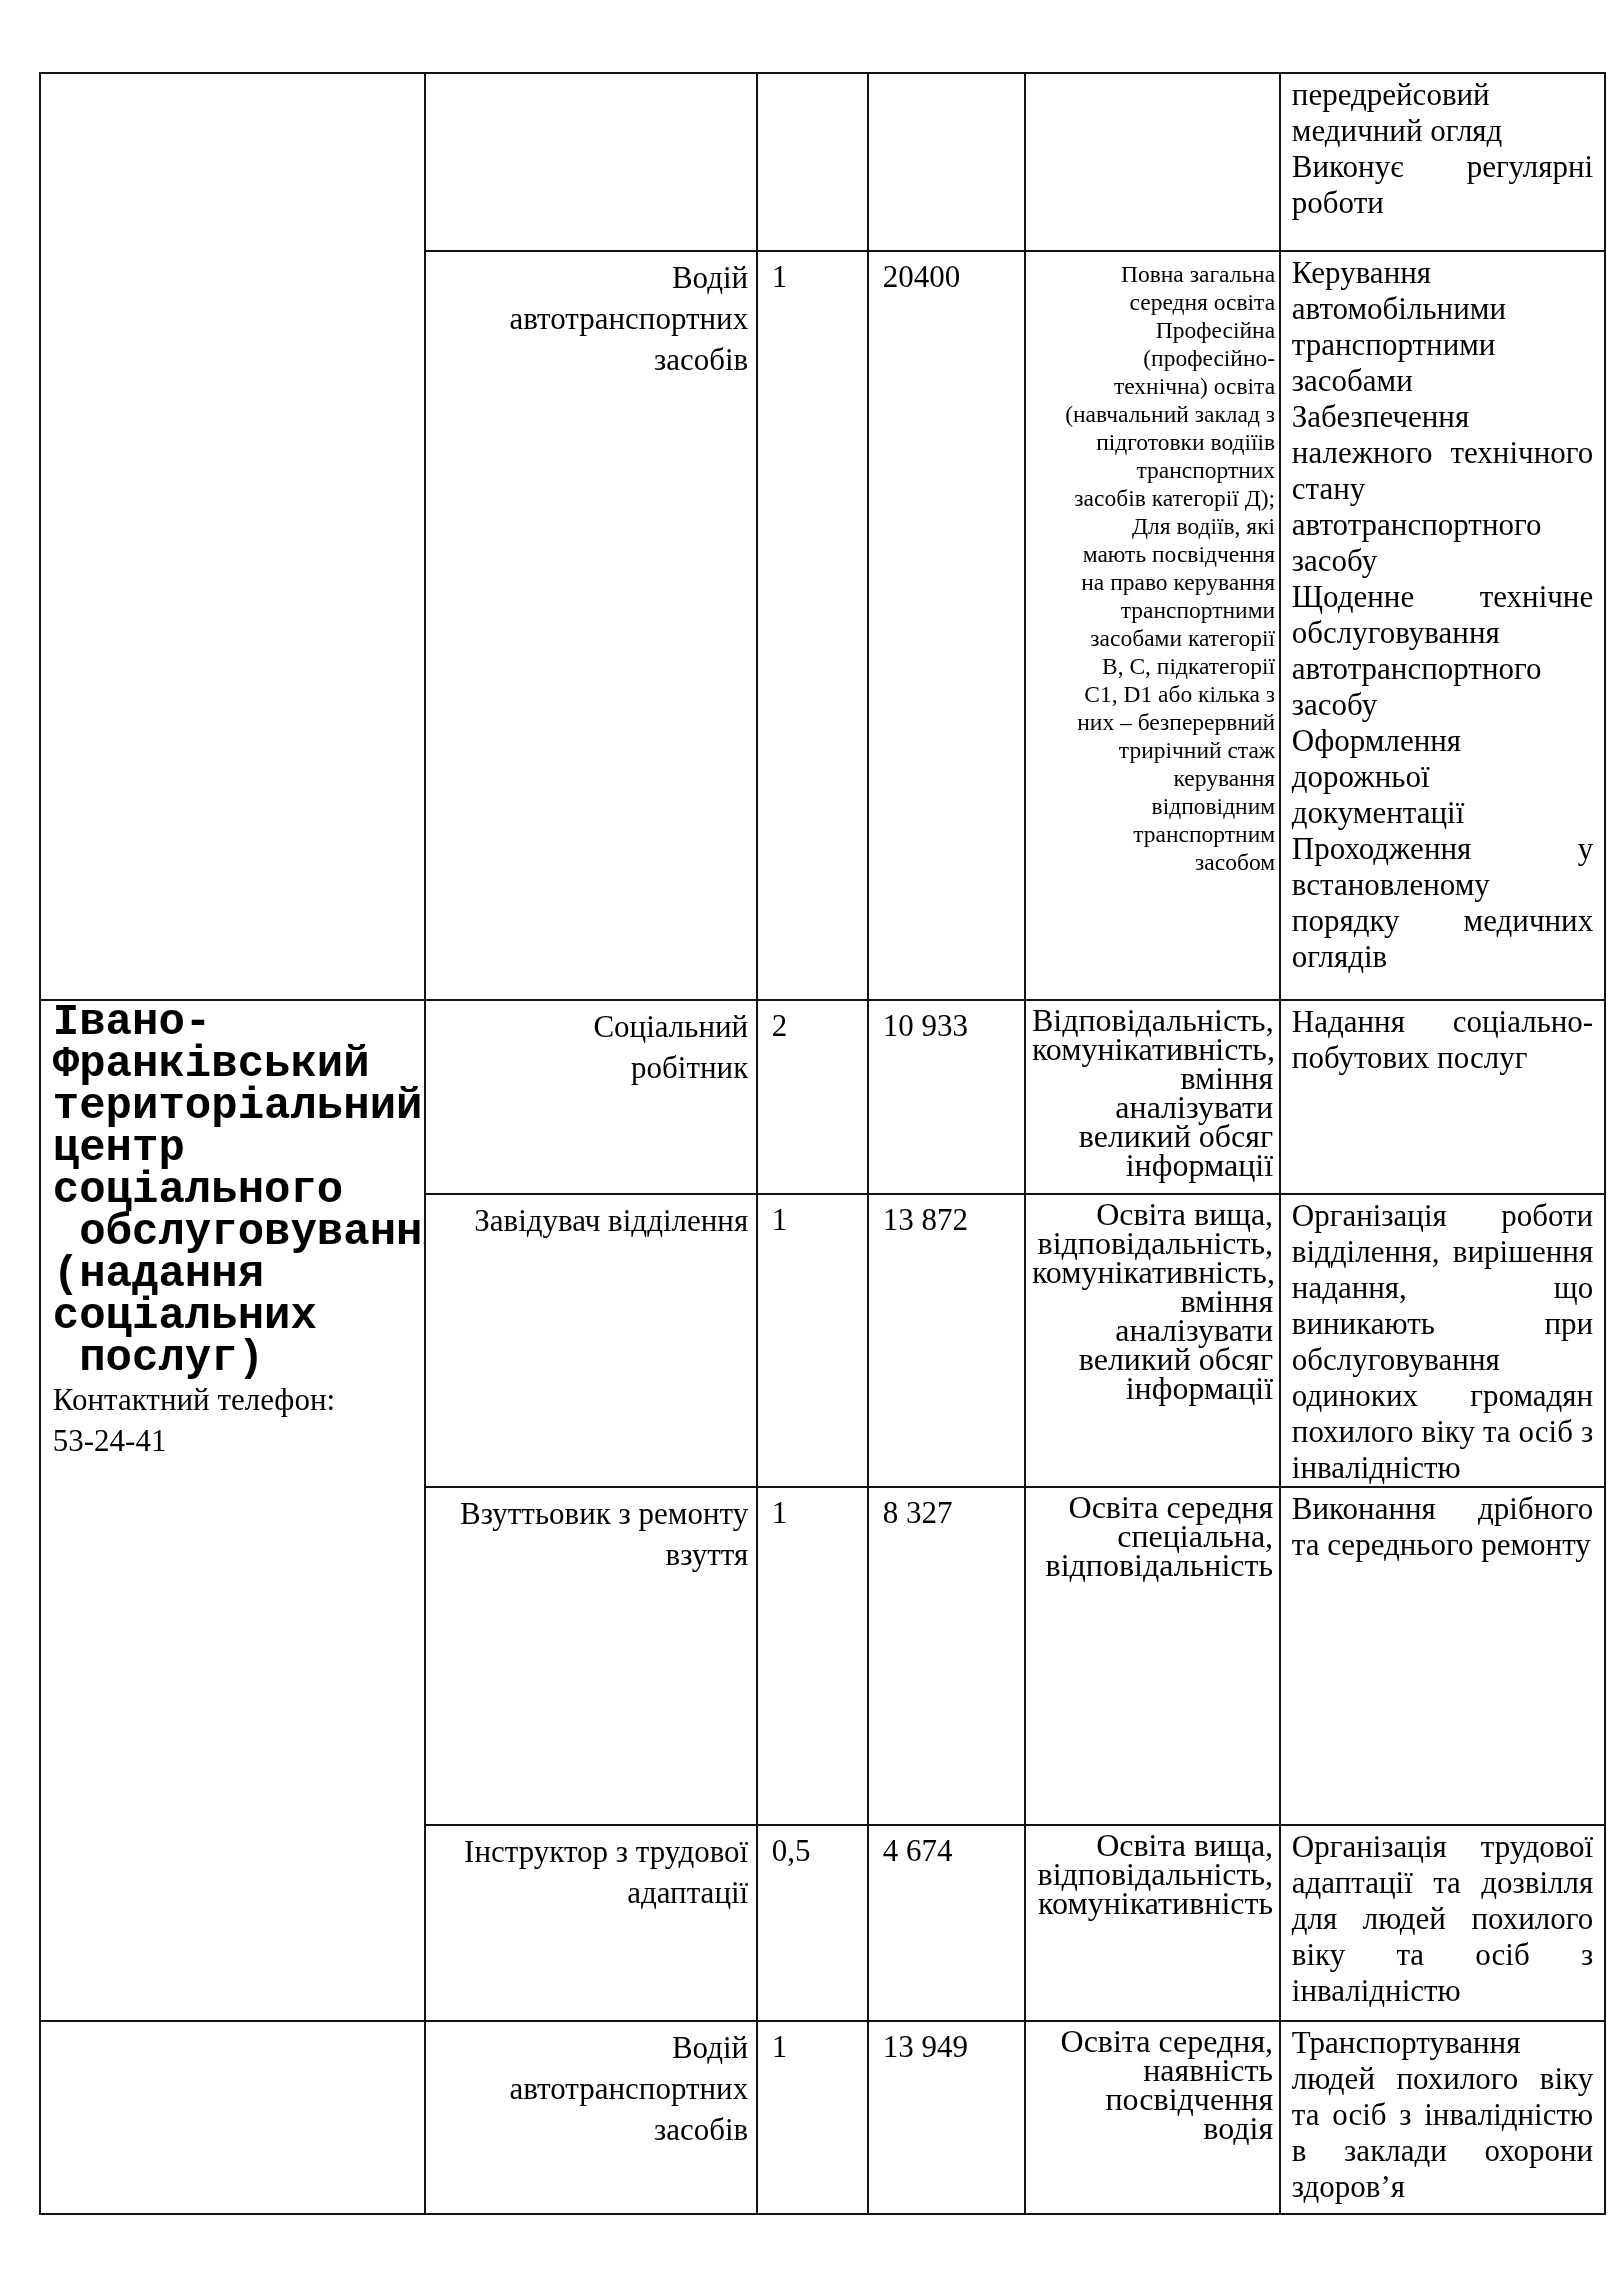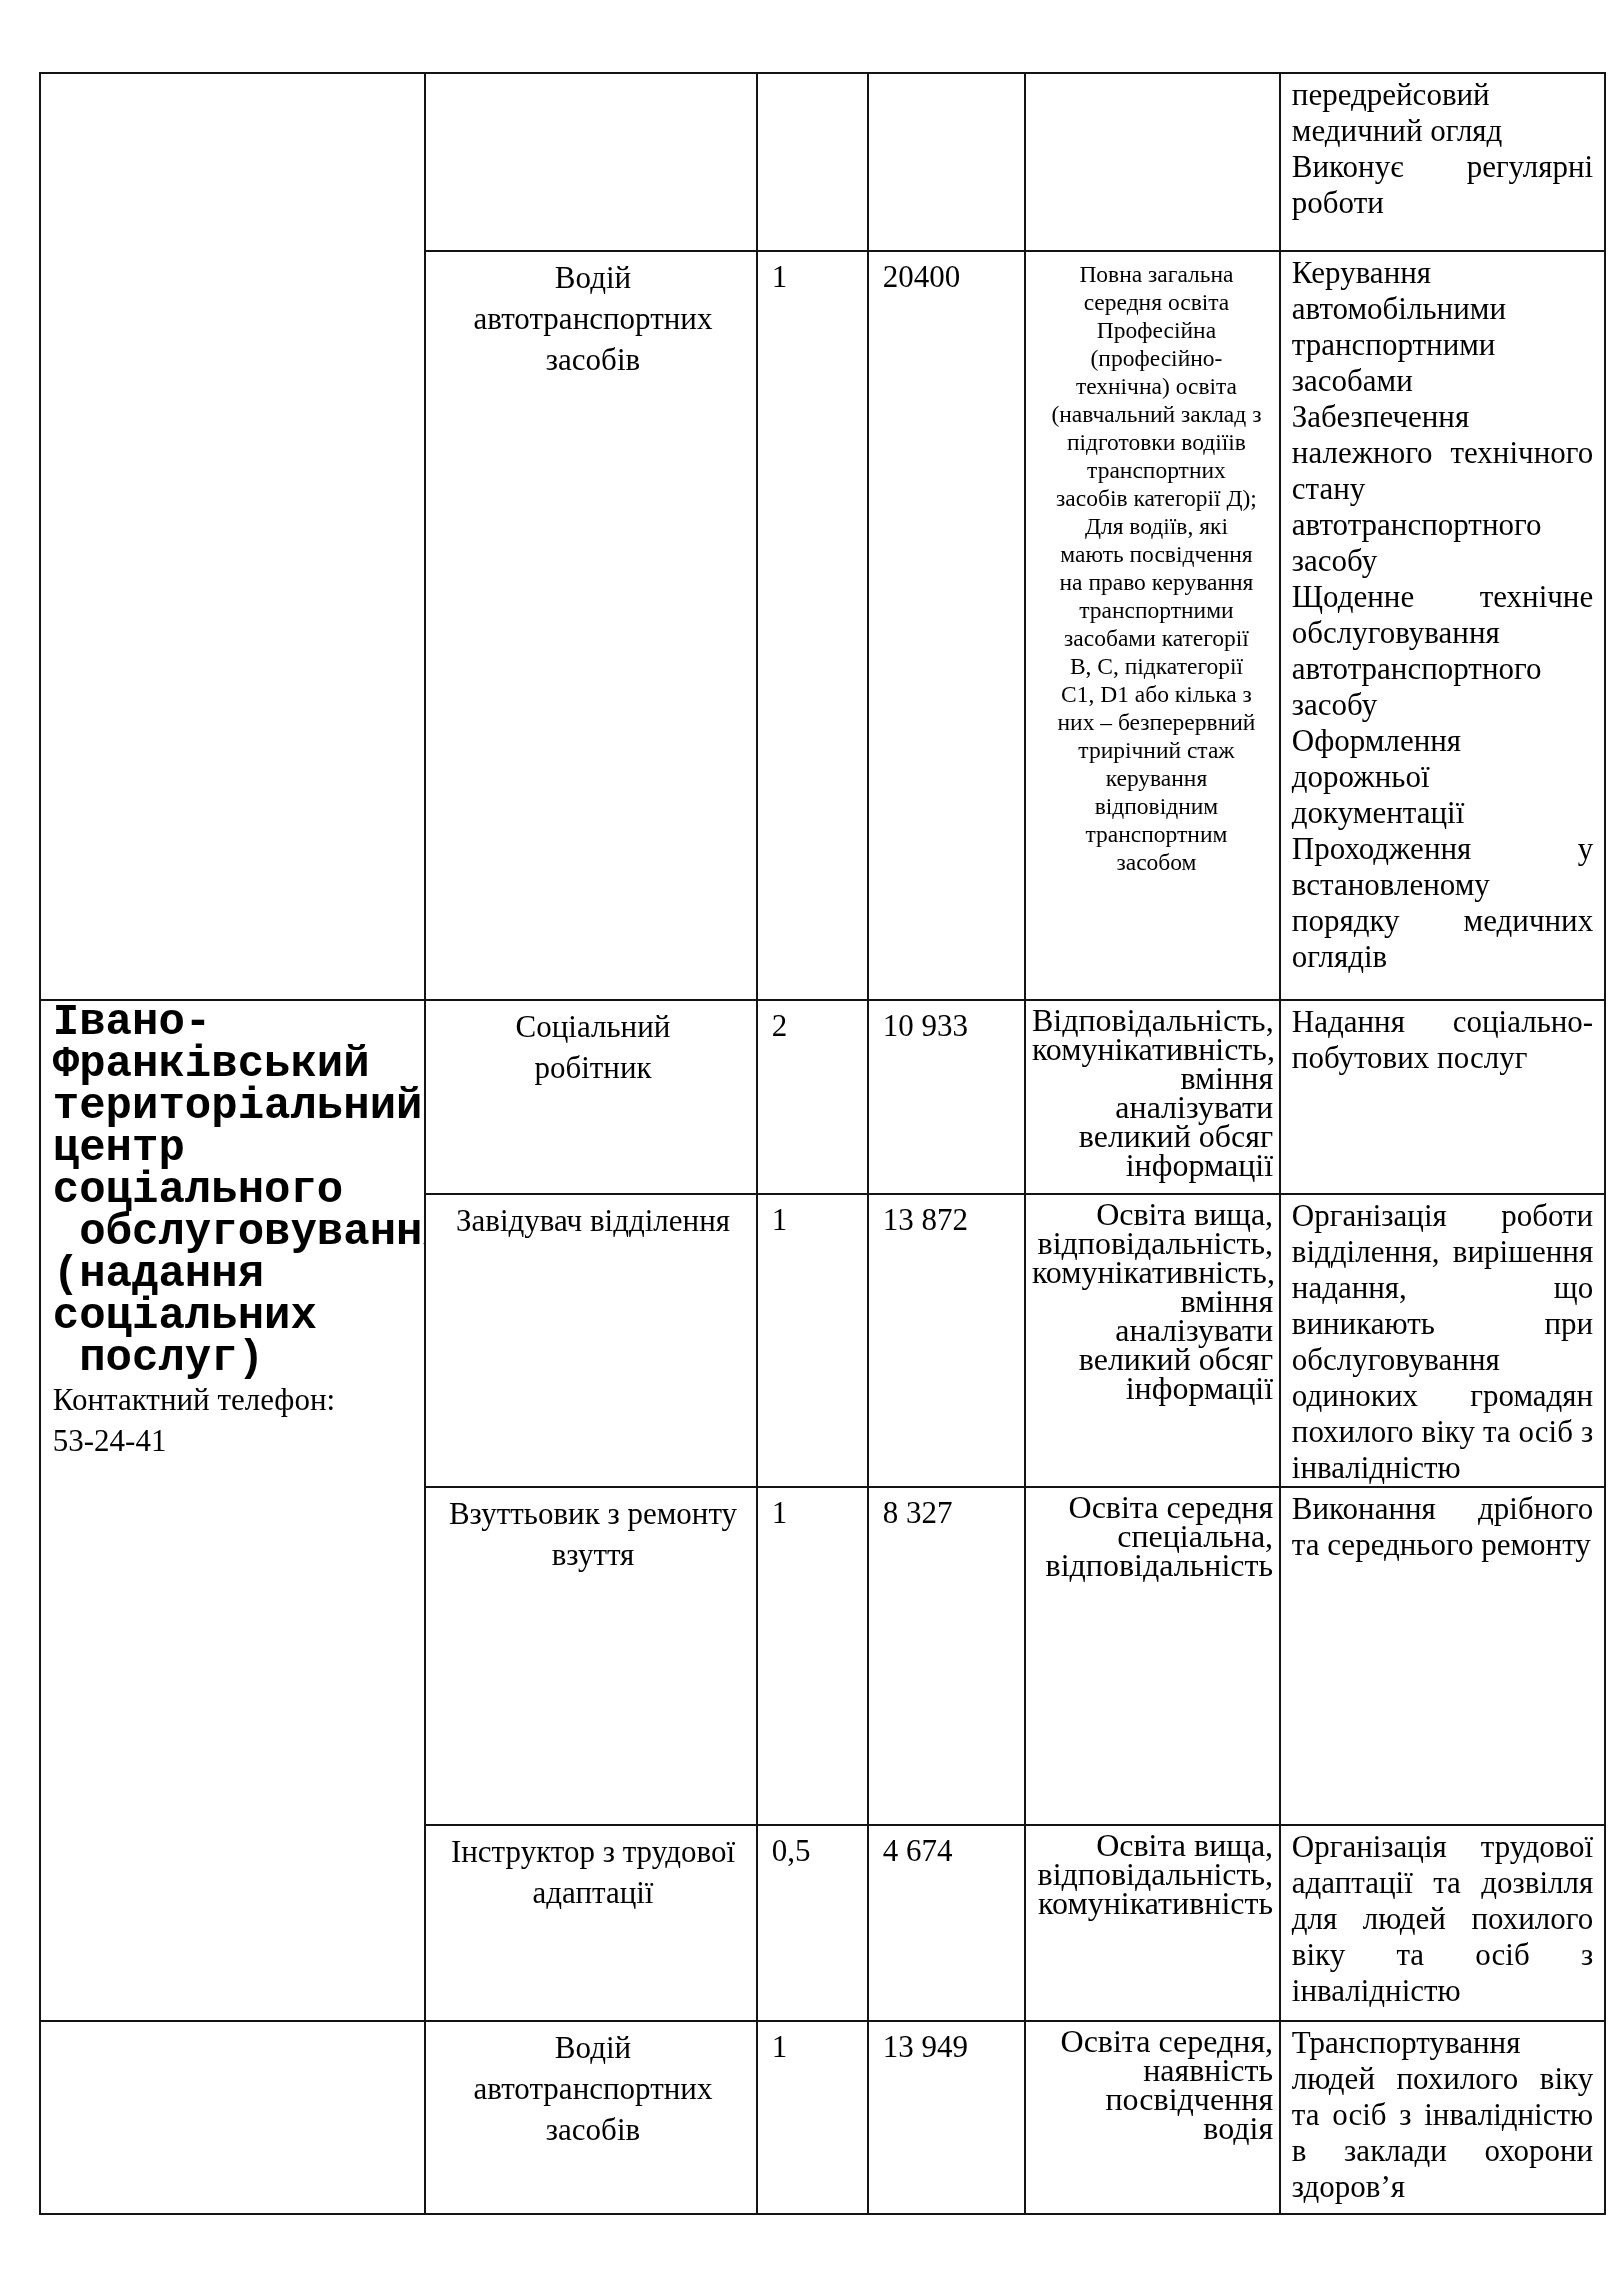--- a/index.html
+++ b/index.html
@@ -50,41 +50,41 @@
     font-weight: normal;
     font-size: 31px;
     line-height: 41px;
     white-space: pre-line;
   }
   td.c-pos {
     font-size: 31px;
     line-height: 41px;
     padding: 4.9px 7.8px 0 11.8px;
     white-space: pre-line;
-    text-align: center;
+    text-align: right;
     border-radius: 19px;
   }
   td.c-cnt, td.c-sal {
     font-size: 31px;
     line-height: 39px;
     padding: 4.9px 3.9px 0 13.7px;
     text-align: left;
   }
   td.c-req {
     font-size: 32px;
     line-height: 29px;
     padding: 4.9px 5.9px 0 5.9px;
     text-align: right;
     white-space: pre-line;
   }
   td.c-req-sm {
     font-size: 23.5px;
     line-height: 28px;
     padding: 7.8px 3.9px 0 11.8px;
-    text-align: center;
+    text-align: right;
     white-space: pre-line;
   }
   td.c-dut {
     font-size: 31px;
     line-height: 36px;
     padding: 2.9px 10.8px 0 10.8px;
     text-align: justify;
     white-space: pre-line;
   }
 </style>

